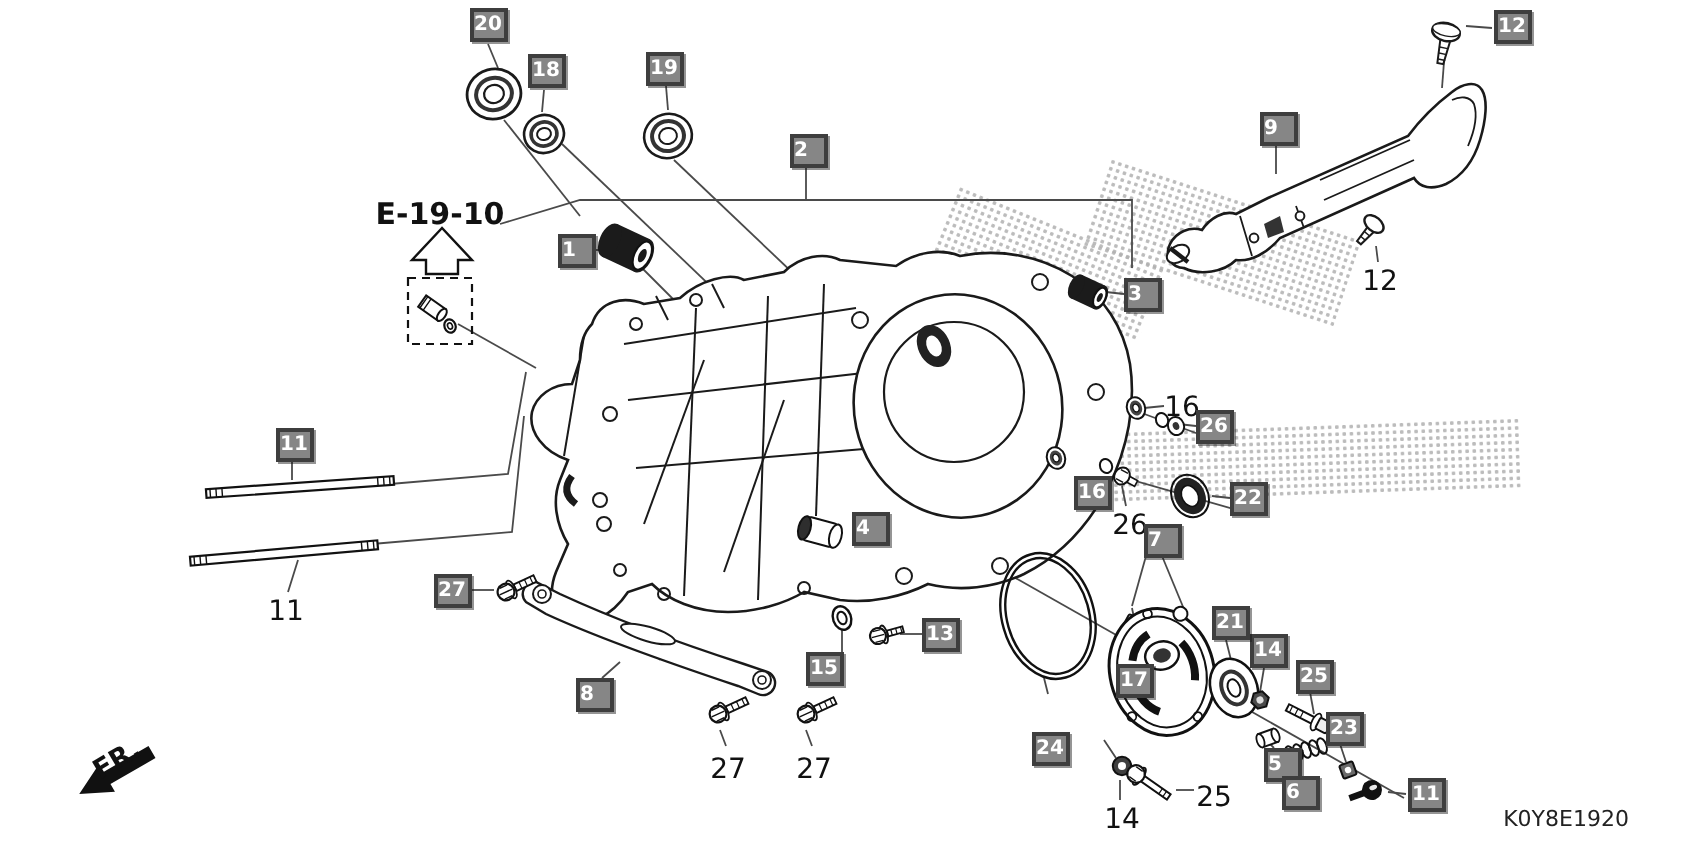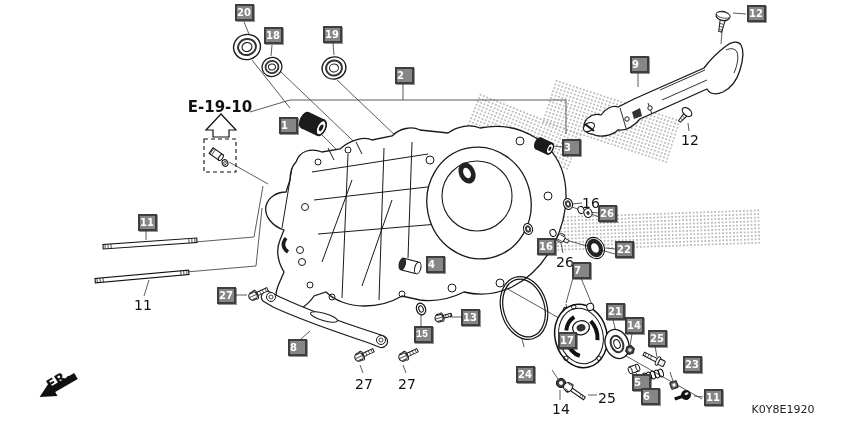--- a/index.html
+++ b/index.html
@@ -371,27 +371,27 @@
   <div class="callout" style="left:632px;top:374px;">5</div>
   <div class="callout" style="left:641px;top:388px;">6</div>
   <div class="callout" style="left:572px;top:262px;">7</div>
   <div class="callout" style="left:288px;top:339px;">8</div>
   <div class="callout" style="left:630px;top:56px;">9</div>
   <div class="callout" style="left:704px;top:389px;">11</div>
   <div class="callout" style="left:138px;top:214px;">11</div>
   <div class="callout" style="left:747px;top:5px;">12</div>
   <div class="callout" style="left:461px;top:309px;">13</div>
   <div class="callout" style="left:625px;top:317px;">14</div>
-  <div class="callout" style="left:414px;top:326px;font-family:Liberation Mono, monospace;">15</div>
+  <div class="callout" style="left:403px;top:326px;">15</div>
   <div class="callout" style="left:537px;top:238px;">16</div>
   <div class="callout" style="left:558px;top:287px;margin-top:45px;">17</div>
   <div class="callout" style="left:264px;top:27px;">18</div>
   <div class="callout" style="left:323px;top:26px;">19</div>
   <div class="callout" style="left:235px;top:4px;">20</div>
   <div class="callout" style="left:606px;top:303px;">21</div>
   <div class="callout" style="left:615px;top:241px;">22</div>
-  <div class="callout" style="left:663px;top:356px;margin-left:20px;">23</div>
+  <div class="callout" style="left:663px;top:356px;">23</div>
   <div class="callout" style="left:516px;top:346px;margin-top:20px;">24</div>
   <div class="callout" style="left:648px;top:330px;">25</div>
   <div class="callout" style="left:598px;top:205px;">26</div>
   <div class="callout" style="left:217px;top:287px;">27</div>
 
 </div>
 
 </body></html>

